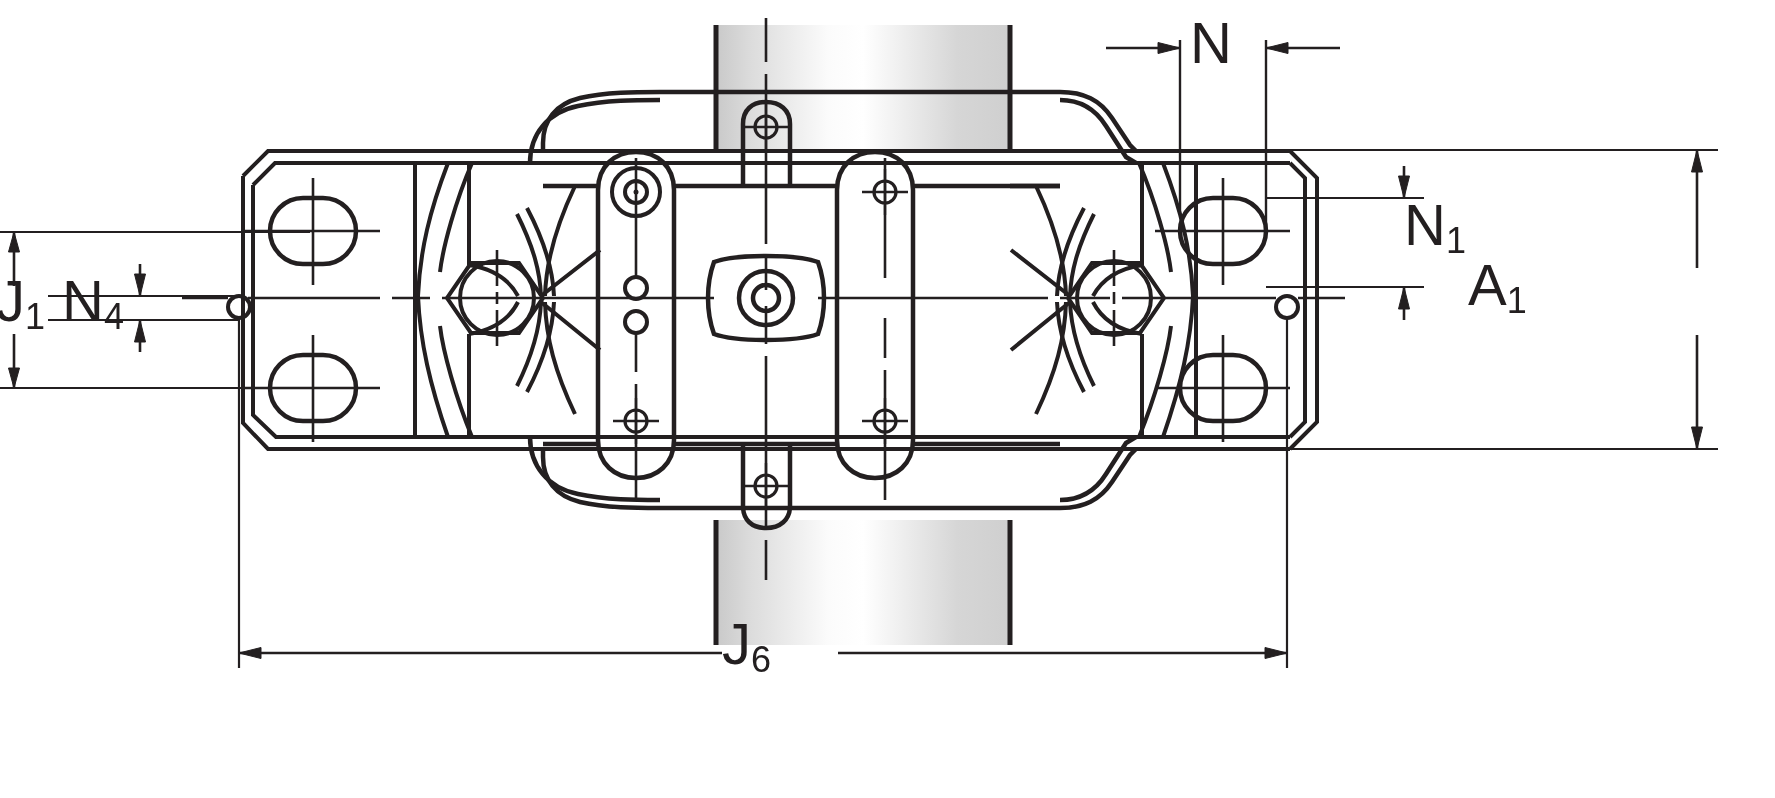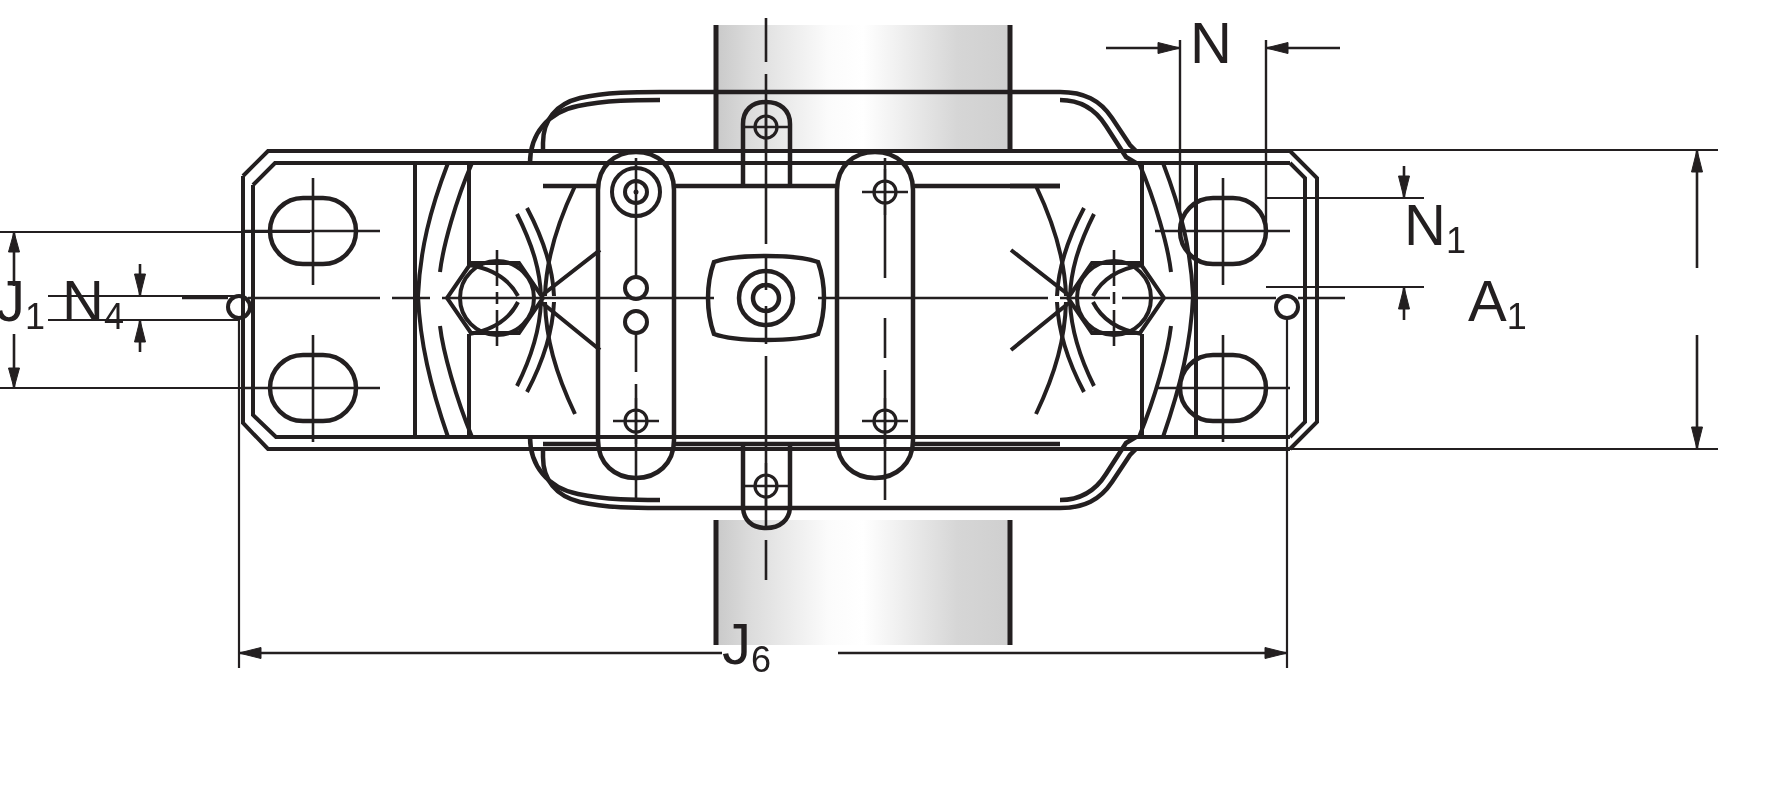--- a/index.html
+++ b/index.html
@@ -8,21 +8,21 @@
   #drawing{position:absolute;left:0;top:0;width:1775px;height:798px;}
   .dimlabel{position:absolute;color:#231f20;font-weight:400;
             font-family:"Liberation Sans","DejaVu Sans",sans-serif;
             white-space:nowrap;user-select:none;}
   .dimlabel .base{font-size:58px;line-height:1;}
   .dimlabel .sub{font-size:36px;line-height:1;vertical-align:-0.22em;}
   #lbl-J1{left:-4px;top:272px;}
   #lbl-N4{left:62px;top:272px;}
   #lbl-N{left:1190px;top:14px;}
   #lbl-N1{left:1364px;top:196px;margin-left:40px;}
-  #lbl-A1{left:1468px;top:272px;}
+  #lbl-A1{left:1468px;top:256px;}
   #lbl-J6{left:722px;top:615px;}
 </style>
 </head>
 <body>
 
 <svg id="drawing" viewBox="0 0 1775 798" xmlns="http://www.w3.org/2000/svg">
   <defs>
     <linearGradient id="shaftGrad" x1="0" y1="0" x2="1" y2="0">
       <stop offset="0%" stop-color="#c9c9c9"></stop>
       <stop offset="12%" stop-color="#dcdcdc"></stop>

